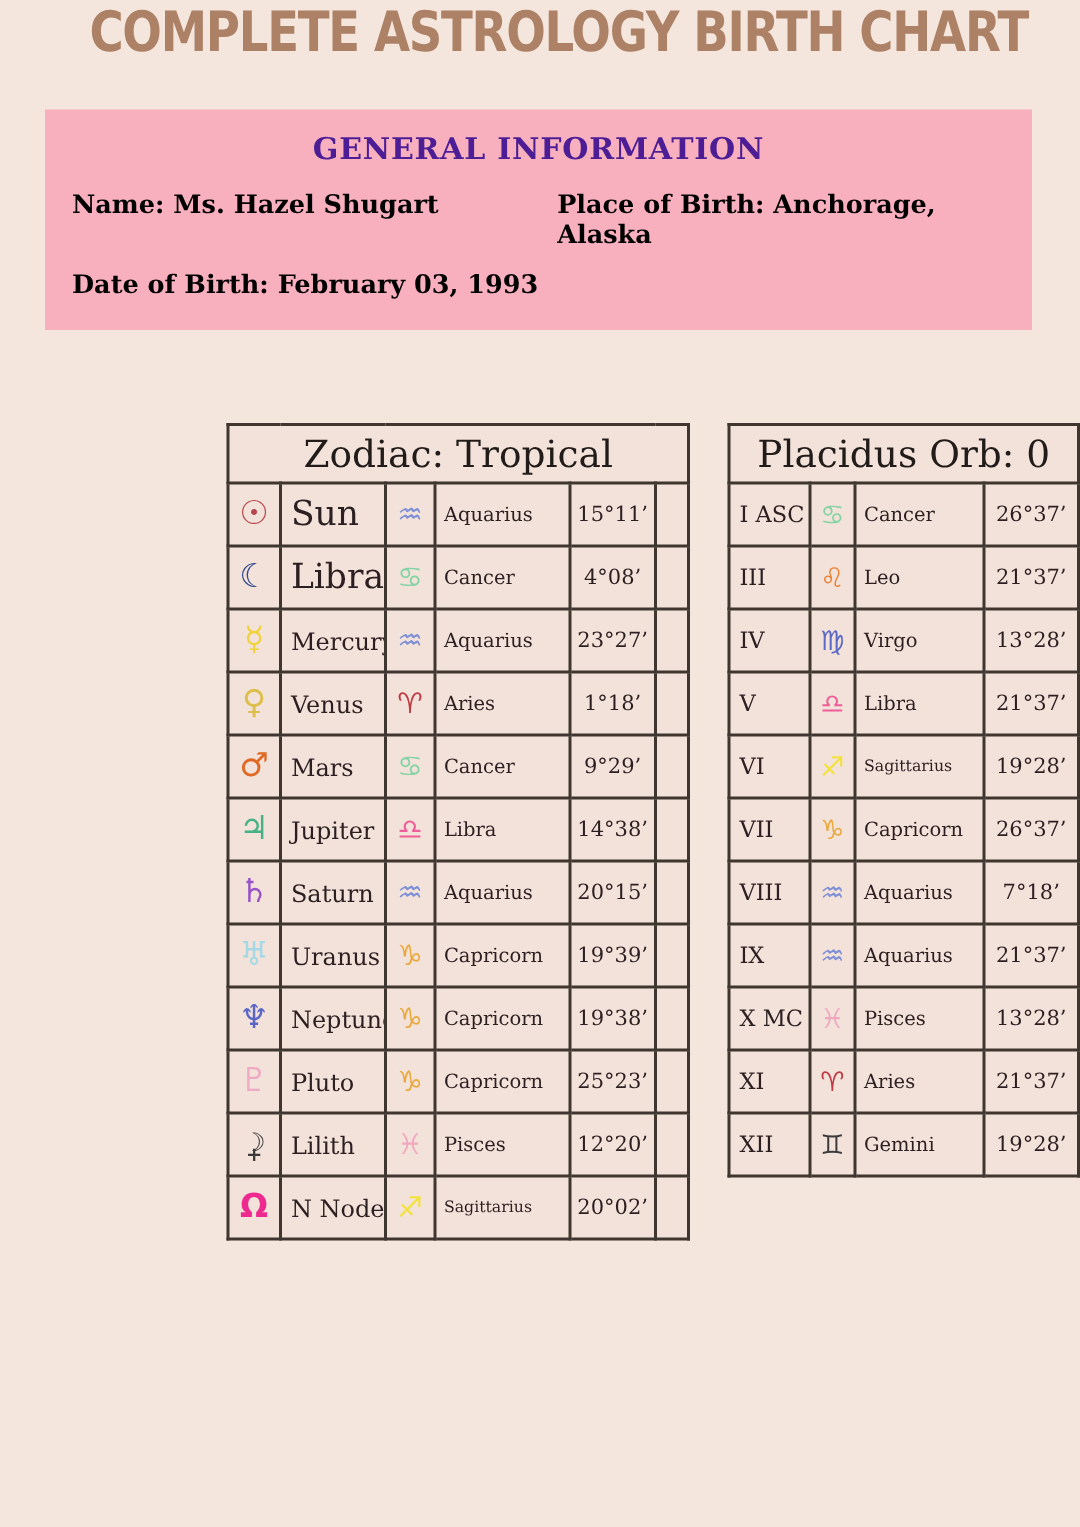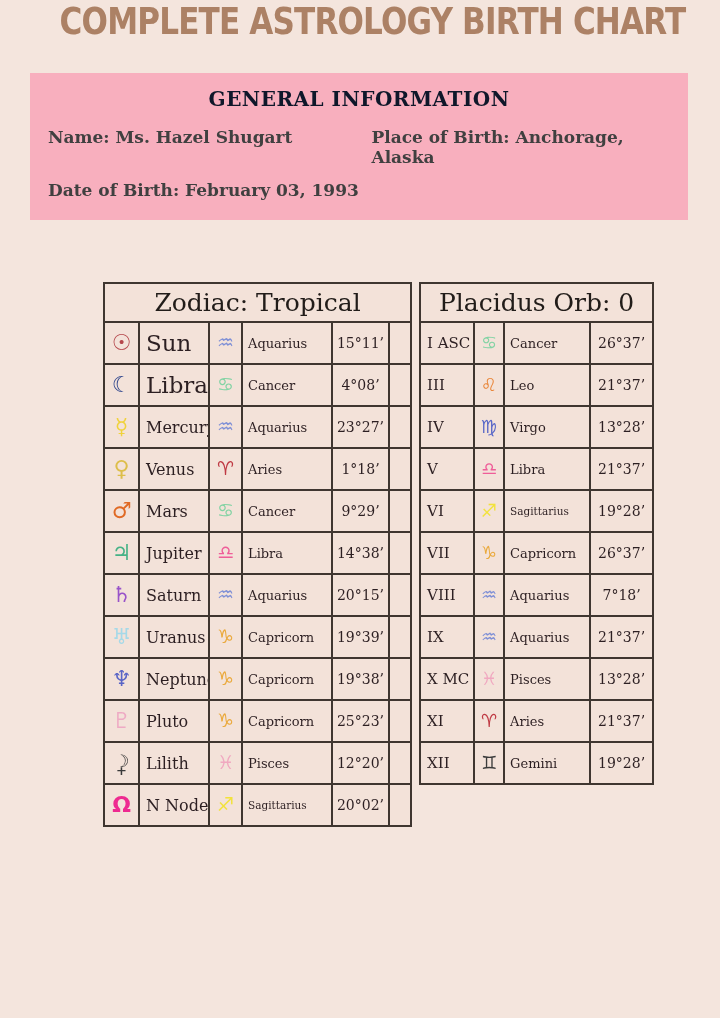--- a/index.html
+++ b/index.html
@@ -19,28 +19,28 @@
     white-space:nowrap;
   }
   
   .info-box{
     margin:30px 32px 0 30px;
     background:#f8afbe;
     padding:14px 18px 20px 18px;
   }
   .info-heading{
     text-align:center;font-size:20px;font-weight:bold;
-    color:#0f172a;letter-spacing:0.5px;margin-bottom:16px;
+    color:#4c1d95;letter-spacing:0.5px;margin-bottom:16px;
   }
   .info-grid{
     display:grid;grid-template-columns:52% 48%;row-gap:13px;
-    font-size:17px;font-weight:bold;color:#404040;
+    font-size:17px;font-weight:bold;color:#000000;
   }
   
-  .tables{display:flex;margin:62px 0 0 103px;gap:7px;align-items:flex-start;}
+  .tables{display:flex;margin:62px 0 0 103px;gap:25px;align-items:flex-start;justify-content:flex-end;}
   table{border-collapse:collapse;table-layout:fixed;background:#f3e2d9;}
   th,td{border:2px solid #3f3630;padding:0;overflow:hidden;white-space:nowrap;}
   th{height:37px;font-size:25px;font-weight:normal;color:#211c19;}
   td{height:40px;vertical-align:middle;}
   .ztable{width:307px;}
   .htable{width:233px;}
   .c-center{text-align:center;}
   .c-pname{font-size:16px;padding-left:6px;}
   .c-pname.big{font-size:23px;}
   .c-sname{font-size:13px;padding-left:5px;}

